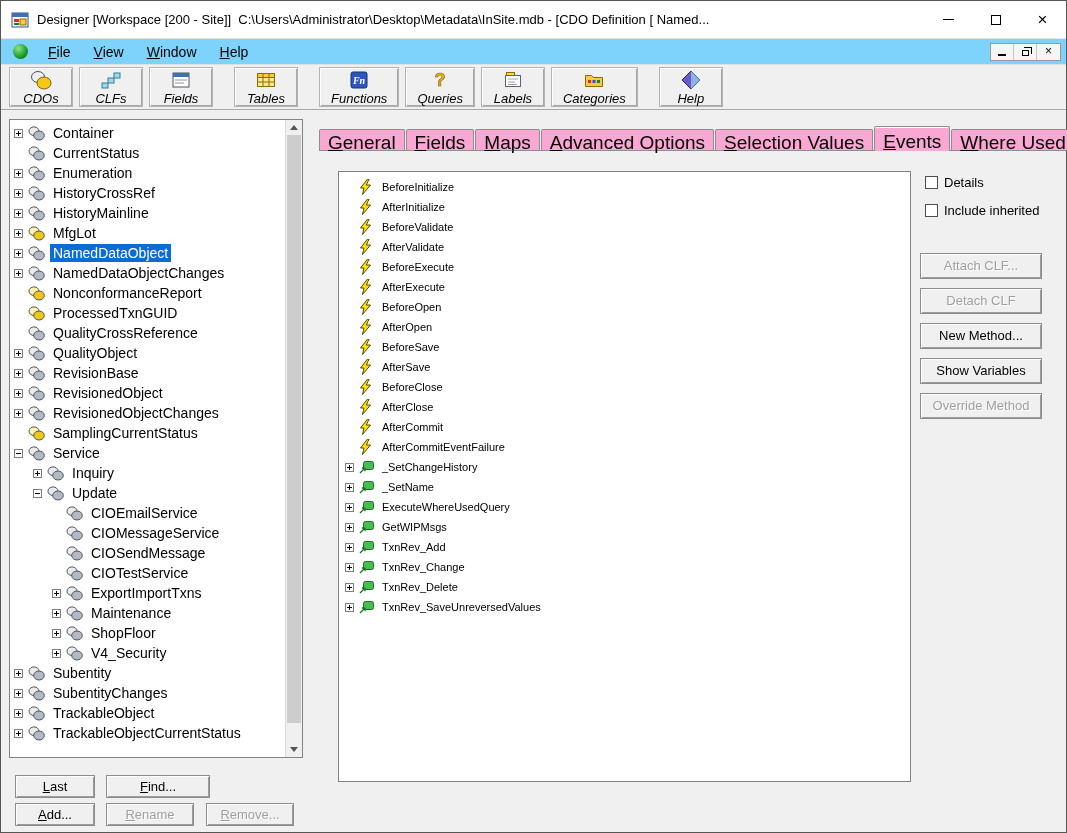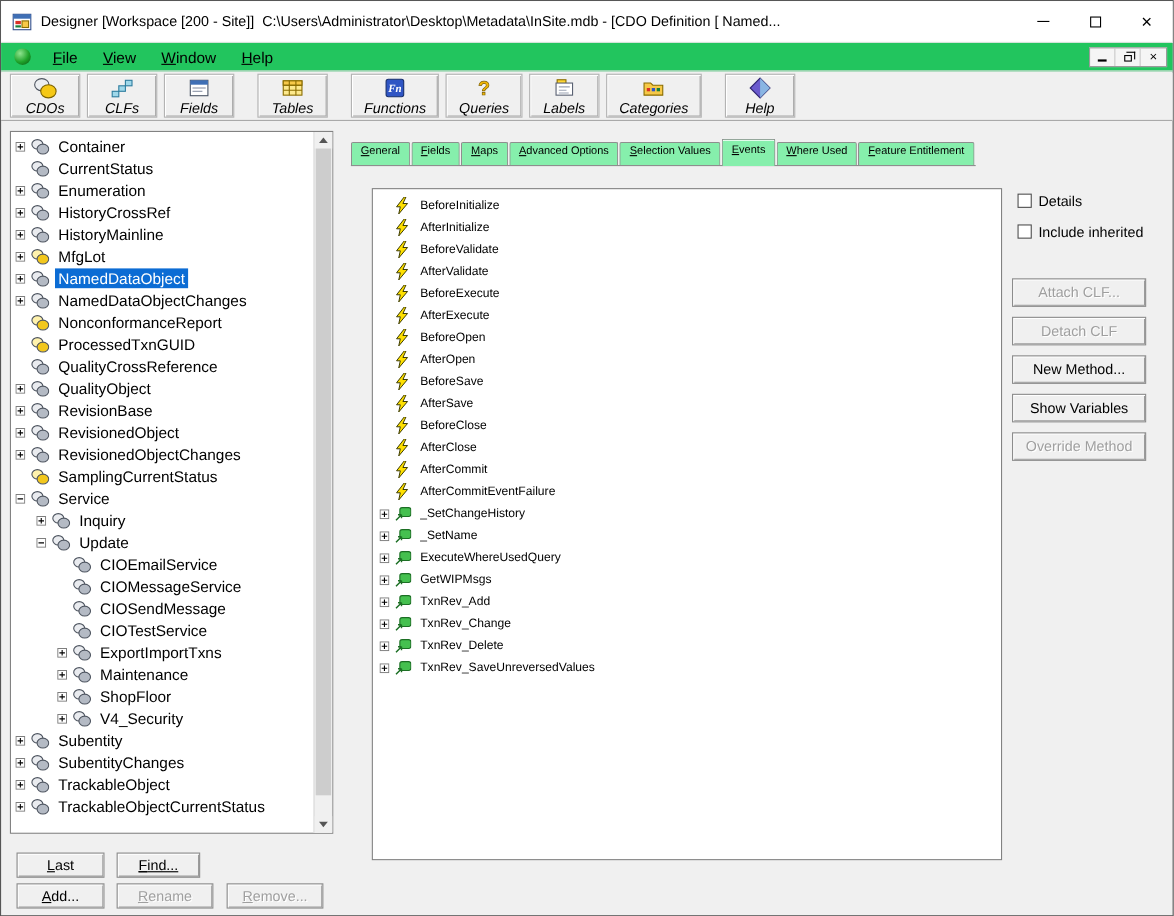--- a/index.html
+++ b/index.html
@@ -16,21 +16,21 @@
     display:flex; align-items:center; border-bottom:1px solid #e6e6e6; }
   #app-icon { margin:0 8px 0 10px; width:18px; height:18px; display:inline-flex; }
   #title-text { font-size:13px; white-space:pre; overflow:hidden; }
   #caption-buttons { margin-left:auto; display:flex; height:100%; }
   .capbtn { width:47px; height:100%; display:flex; align-items:center; justify-content:center; cursor:default; }
   .glyph-min { width:11px; height:1px; background:#000; display:block; }
   .glyph-max { width:10px; height:10px; border:1px solid #000; display:block; }
   .glyph-close { font-size:17px; font-weight:300; line-height:17px; }
 
   
-  #menubar { position:absolute; left:0; top:38px; right:0; height:26px; background:#22c55e;
+  #menubar { position:absolute; left:0; top:38px; right:0; height:26px; background:#7dd3fc;
     display:flex; align-items:center; border-bottom:1px solid #e0e0e0; }
   #doc-icon { width:15px; height:15px; border-radius:50%; margin:0 10px 0 12px;
     background:radial-gradient(circle at 35% 30%, #8fe48f, #1fa32a 55%, #0a5c14 95%); display:inline-block; }
   #menu-items { display:flex; height:100%; align-items:center; }
   .mitem { font-size:14px; padding:2px 10px; margin-right:3px; }
   .mitem::first-letter { text-decoration:underline; }
   #mdi-controls { margin-left:auto; margin-right:5px; display:flex; border:1px solid #9a9a9a; background:#f5f5f5; height:18px; }
   .mdib { width:23px; height:16px; display:flex; align-items:flex-start; justify-content:center; border-right:1px solid #c9c9c9; }
   .mdib:last-child { border-right:none; }
   .mdimin { display:block; width:8px; height:2px; background:#000; margin-top:10px; }
@@ -63,21 +63,21 @@
   #tree-scrollbar { position:absolute; right:0; top:0; bottom:0; width:17px; background:#f0f0f0; border-left:1px solid #dadada; }
   .sbtn { position:absolute; left:0; width:16px; height:15px; display:flex; align-items:center; justify-content:center; background:#f0f0f0; }
   .sbtn.up { top:0; } .sbtn.down { bottom:0; }
   .tri-up { width:0; height:0; border-left:4px solid transparent; border-right:4px solid transparent; border-bottom:5px solid #555; }
   .tri-down { width:0; height:0; border-left:4px solid transparent; border-right:4px solid transparent; border-top:5px solid #555; }
   .sthumb { position:absolute; left:1px; top:15px; width:14px; height:588px; background:#cdcdcd; }
 
   
   #tabs { position:absolute; left:318px; top:126px; display:flex; align-items:flex-end;
     border-bottom:1px solid #8e8e8e; height:24px; }
-  .tab { font-size:10px; background:#86efac; border:1px solid #8e8e8e; border-bottom:none;
+  .tab { font-size:19px; background:#f9a8d4; border:1px solid #8e8e8e; border-bottom:none;
     border-radius:2px 2px 0 0; padding:2px 8px 3px; margin-right:1px; height:21px; white-space:nowrap; }
   .tab::first-letter { text-decoration:underline; }
   .tab.active { height:25px; padding-top:4px; margin-bottom:-1px; position:relative; z-index:2;
     box-shadow: inset 0 1px 0 #ffffff; }
 
   
   #events-box { position:absolute; left:337px; top:170px; width:573px; height:611px; background:#fff;
     border:1px solid #828282; padding-top:5px; overflow:hidden; }
   .erow { height:20px; display:flex; align-items:center; padding-left:6px; white-space:nowrap; }
   .eicon { width:19px; display:inline-flex; align-items:center; margin-right:4px; flex:none; }
@@ -93,21 +93,21 @@
     box-shadow: inset 1px 1px 0 #ffffff, inset -1px -1px 0 #9b9b9b; cursor:default; }
   .btn.disabled { color:#9f9f9f; text-shadow:1px 1px 0 #ffffff; }
 
   #side-buttons { position:absolute; left:919px; top:252px; width:122px; }
   .btn.side { width:122px; height:26px; line-height:24px; margin-bottom:9px; }
 
   #bottom-buttons { position:absolute; left:8px; top:774px; width:300px; height:56px; }
   .btn.bb { position:absolute; height:23px; line-height:21px; }
   .btn.bb::first-letter { text-decoration:underline; }
   .btn.b0 { left:6px;  top:0;    width:80px; }
-  .btn.b1 { left:97px; top:0;    width:76px;text-decoration:underline; }
+  .btn.b1 { left:97px; top:0;    width:104px; }
   .btn.b2 { left:6px;  top:28px; width:80px; }
   .btn.b3 { left:97px; top:28px; width:88px; }
   .btn.b4 { left:197px;top:28px; width:88px; }
 </style>
 </head>
 <body>
 
 <div id="window">
 
   <div id="titlebar">

